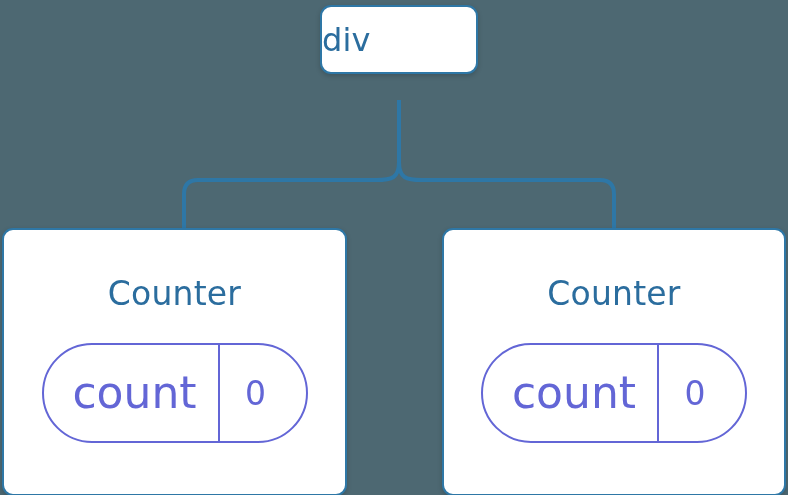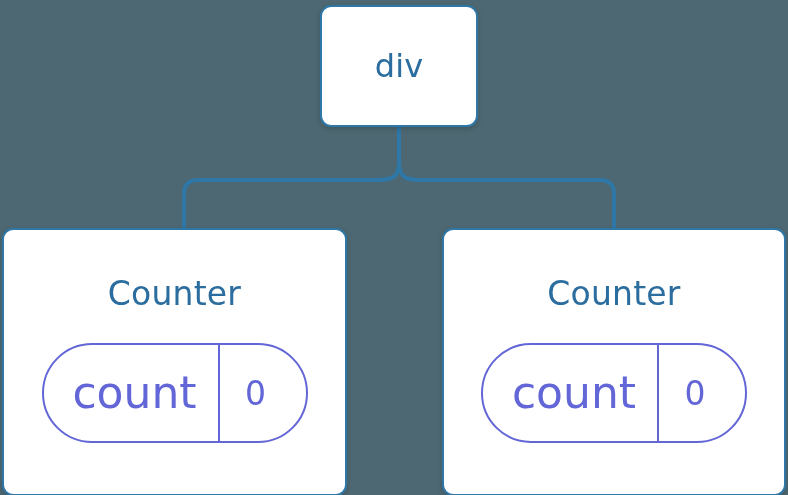--- a/index.html
+++ b/index.html
@@ -39,24 +39,24 @@
     border-radius: 11px;
     z-index: 2;
     box-shadow: 0 2px 5px rgba(0, 0, 0, 0.18);
   }
 
   
   #node-div {
     left: 320px;
     top: 5px;
     width: 158px;
-    height: 122px;
+    height: 69px;
     display: flex;
     align-items: center;
-    justify-content: center;
+    justify-content: flex-start;
   }
   .node-title-root {
     color: #2b6d9e;
     font-size: 32px;
     line-height: 1;
     letter-spacing: 0.2px;
   }
 
   
   .node-child {

